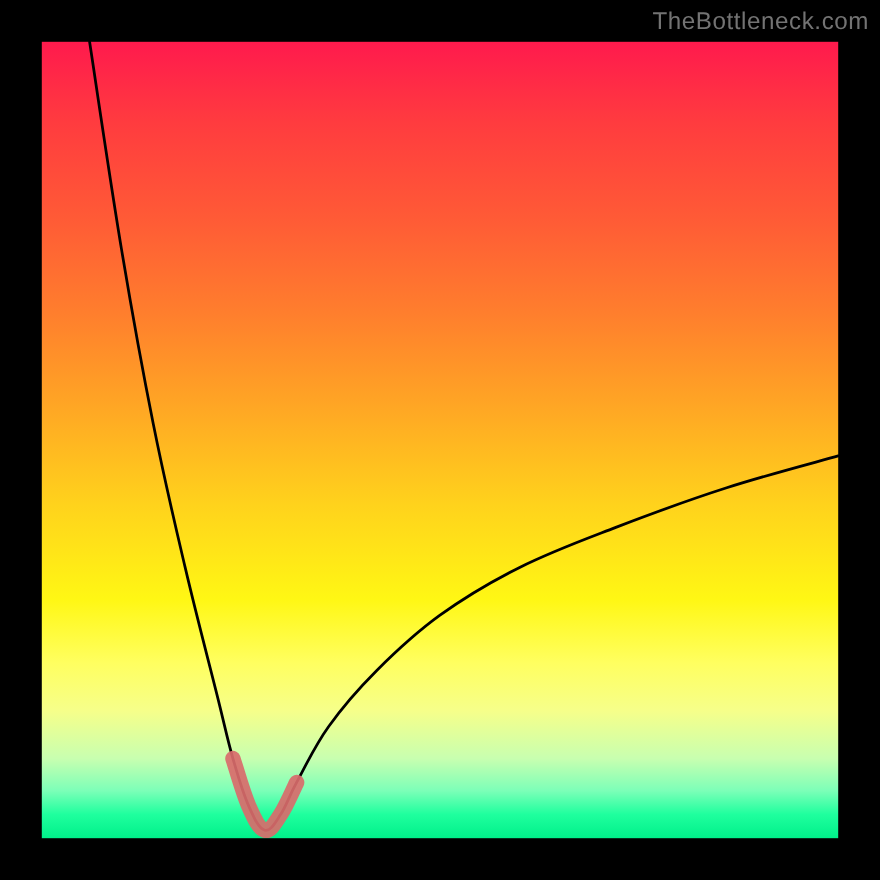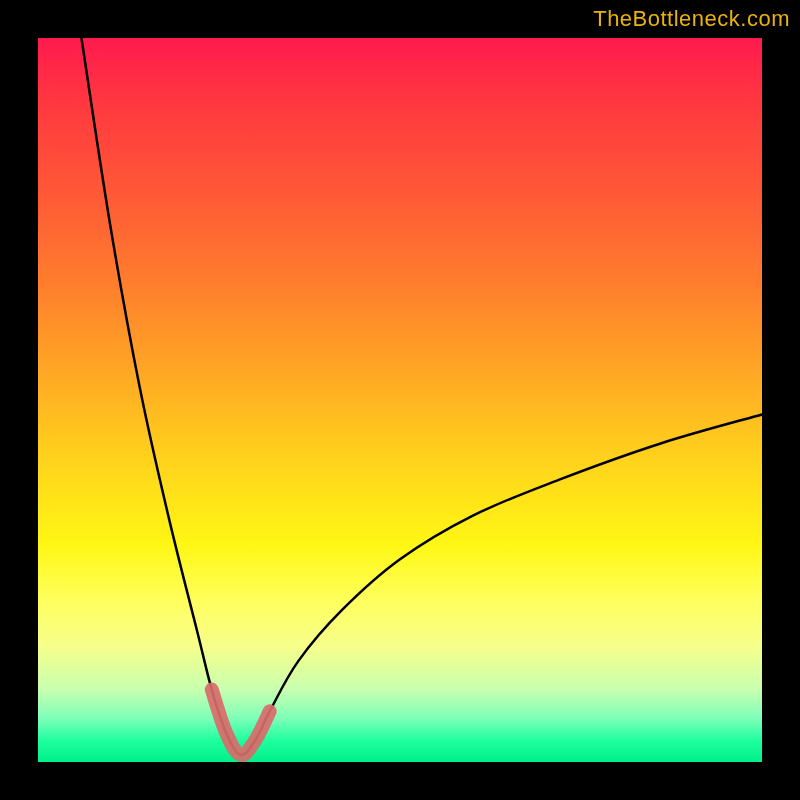--- a/index.html
+++ b/index.html
@@ -40,21 +40,21 @@
       #c8ffb0 90%,
       #7dffb8 94%,
       #1fff9e 97%,
       #00f08a 100%
     );
   }
   .watermark {
     position: absolute;
     top: 6px;
     right: 10px;
-    color: #eab308;
+    color: #737373;
     font-size: 22px;
     font-weight: 500;
     letter-spacing: 0.5px;
     user-select: none;
   }
   svg.curves {
     position: absolute;
     top: 0;
     left: 0;
     width: 724px;

